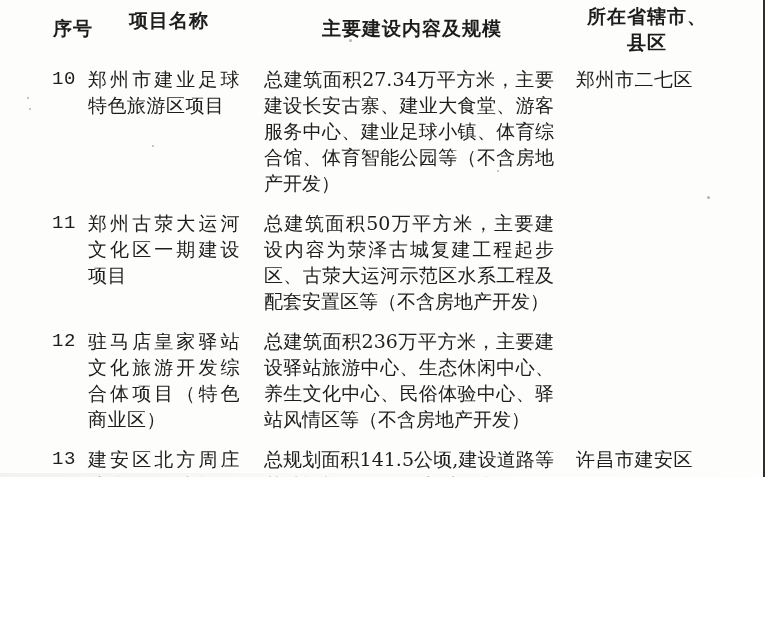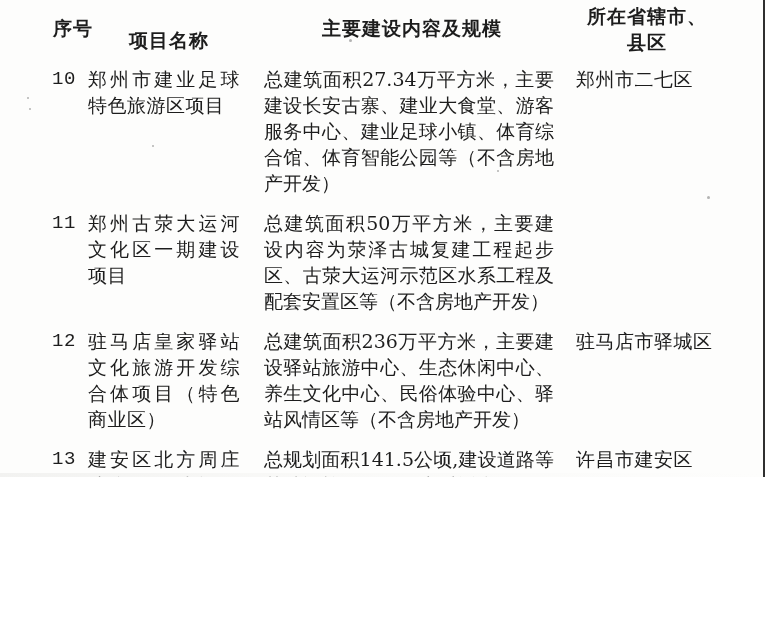--- a/index.html
+++ b/index.html
@@ -37,21 +37,21 @@
   
   .hdr {
     position: absolute;
     font-weight: bold;
     font-size: 19px;
     line-height: 26px;
     letter-spacing: 1px;
     white-space: nowrap;
   }
   .hdr-no       { left: 53px;  top: 15px; }
-  .hdr-name     { left: 129px; top: 27px; }
+  .hdr-name     { left: 129px; top: 7px; }
   .hdr-content  { left: 322px; top: 15px; }
   .hdr-location {
     left: 572px; top: 3px;
     width: 150px;
     text-align: center;
     white-space: normal;
   }
 
   
   .rows {
@@ -108,21 +108,20 @@
     <div class="trow">
       <div class="c-no">11</div>
       <div class="c-name">郑州古荥大运河文化区一期建设项目</div>
       <div class="c-content">总建筑面积50万平方米，主要建设内容为荥泽古城复建工程起步区、古荥大运河示范区水系工程及配套安置区等（不含房地产开发）</div>
     </div>
 
     <div class="trow">
       <div class="c-no">12</div>
       <div class="c-name">驻马店皇家驿站文化旅游开发综合体项目（特色商业区）</div>
       <div class="c-content">总建筑面积236万平方米，主要建设驿站旅游中心、生态休闲中心、养生文化中心、民俗体验中心、驿站风情区等（不含房地产开发）</div>
-      <div class="c-loc">驻马店市驿城区</div>
     </div>
 
     <div class="trow">
       <div class="c-no">13</div>
       <div class="c-name">建安区北方周庄综合开发建设项目</div>
       <div class="c-content">总规划面积141.5公顷,建设道路等基础设施工程，健康乐活街区、风情精品酒店街区、企业会馆街区、三国电竞城街区、创意景区导入、北海欢乐城街区、文化产业孵化街区、现代艺术馆街区、宗祠文化街区等（不含房地产开发）</div>
       <div class="c-loc">许昌市建安区</div>
     </div>
 
   </div>

